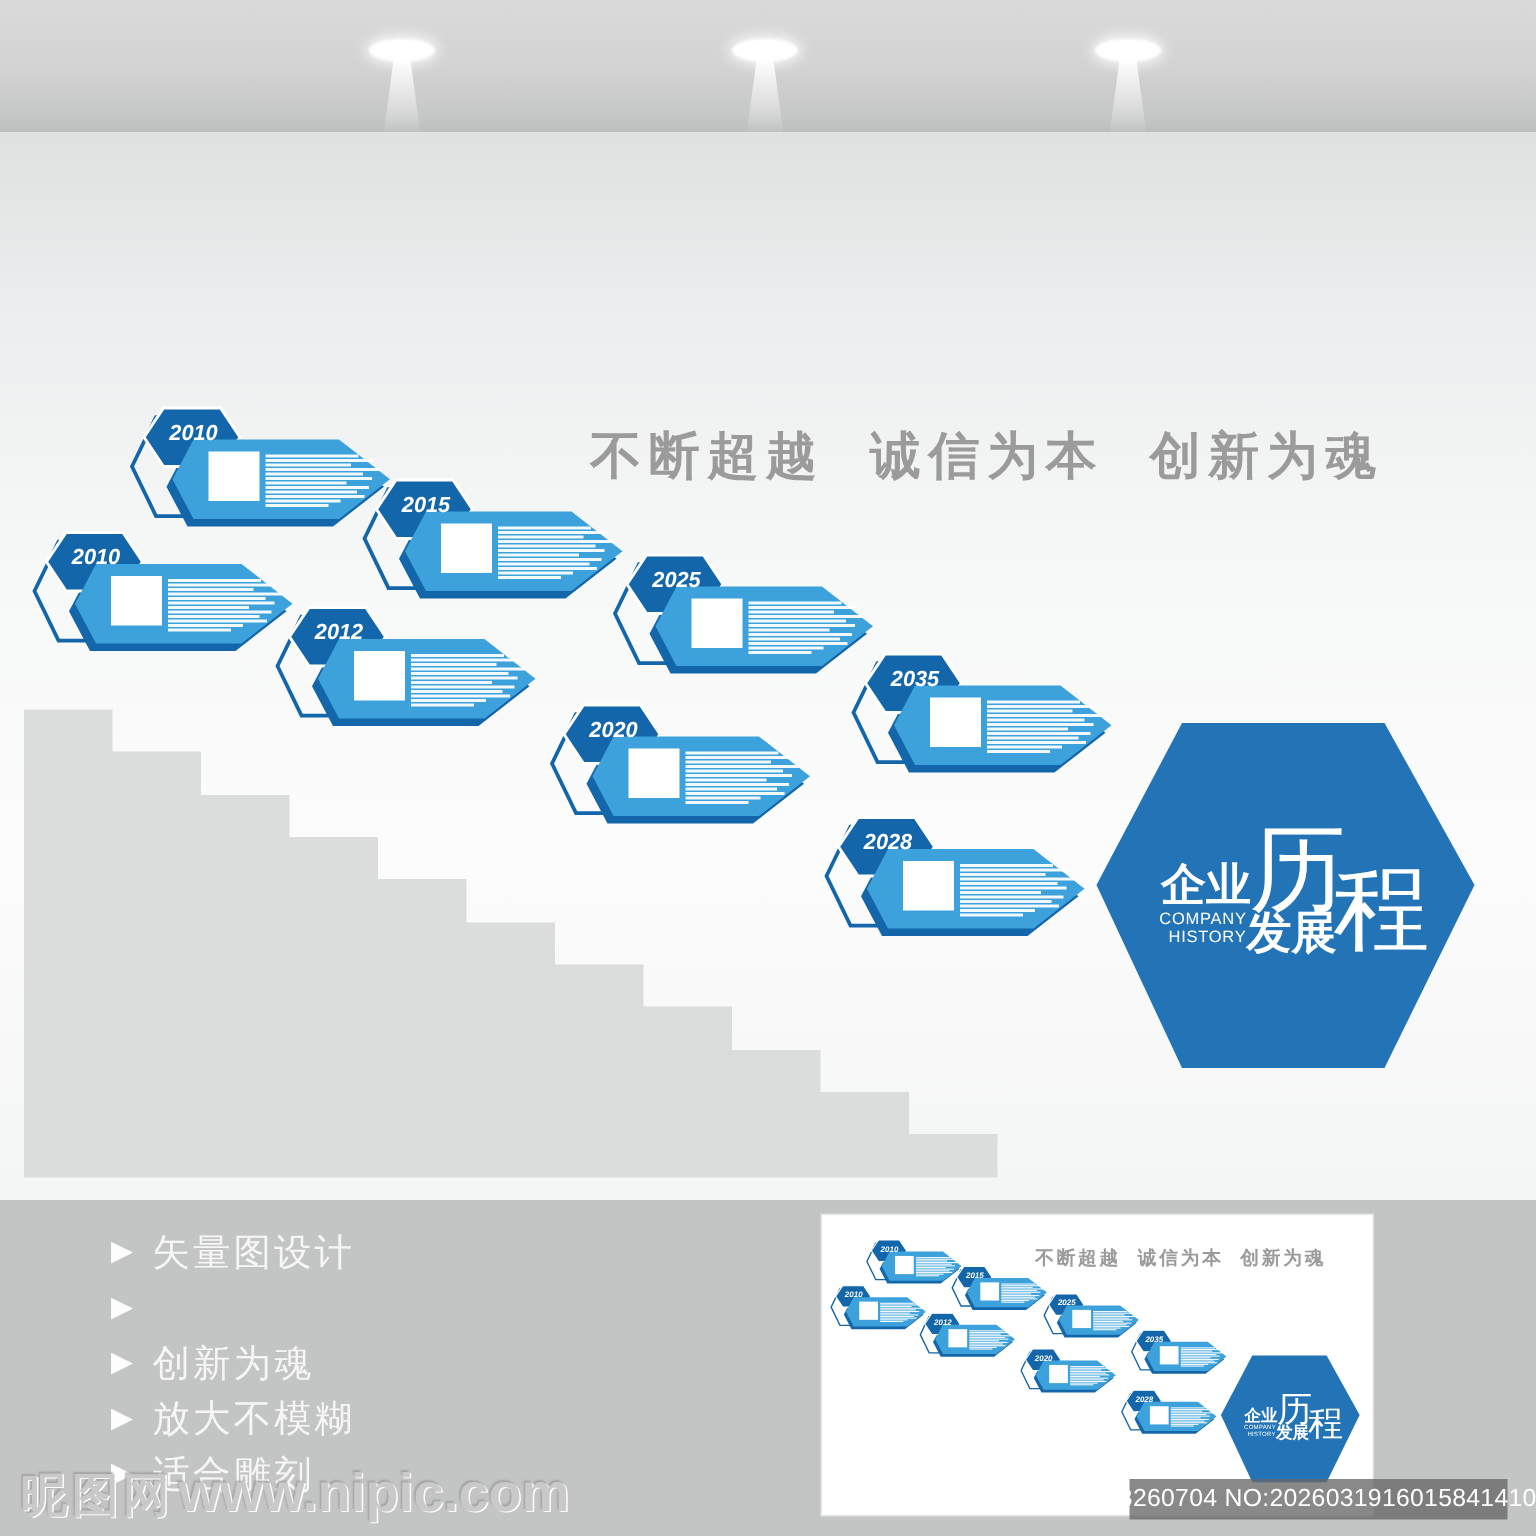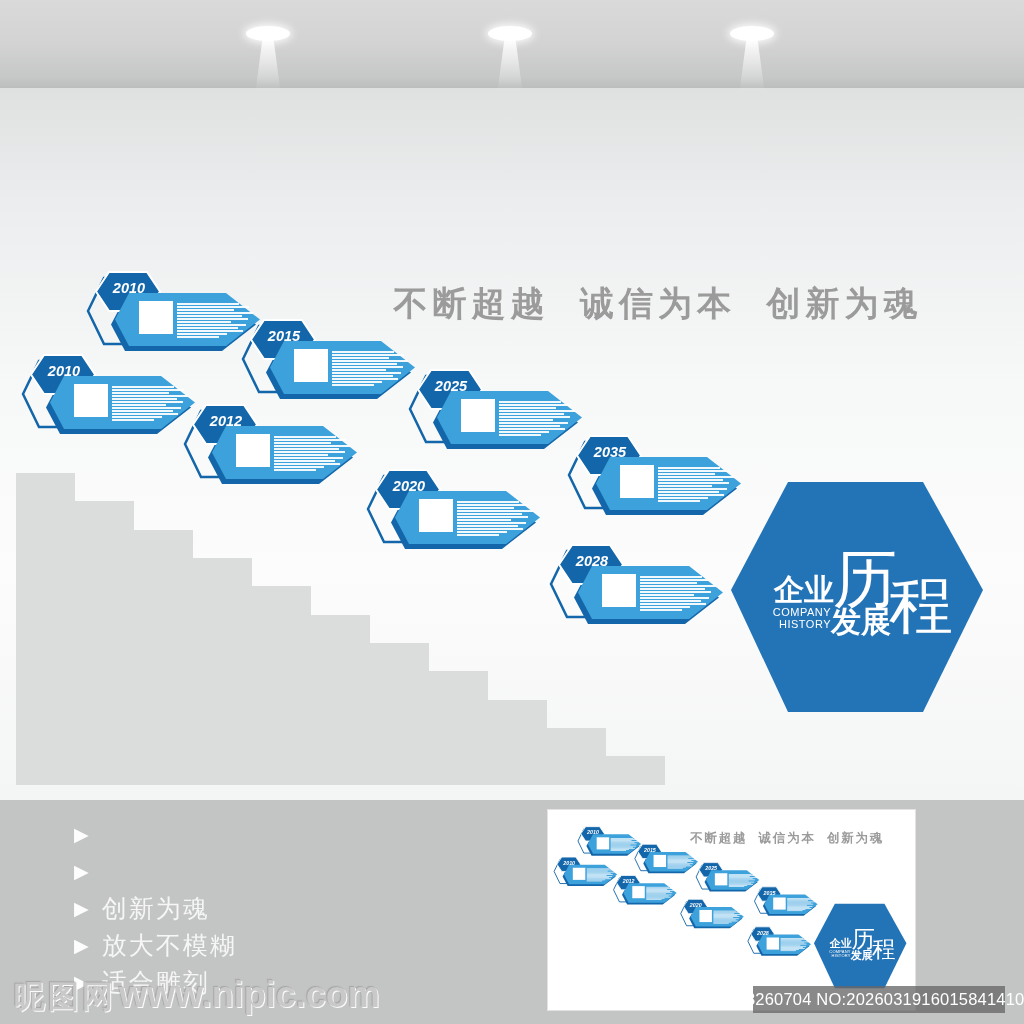--- a/index.html
+++ b/index.html
@@ -108,20 +108,21 @@
   </svg>
 
   <svg class="main-design" viewBox="0 0 970 460">
     <use href="#wall-design"></use>
   </svg>
 
   <div class="bottom-panel">
     <ul class="features">
       <li>
         <span class="tri">▶</span>
+        <span>矢量图设计</span>
       </li>
       <li>
         <span class="tri">▶</span>
       </li>
       <li>
         <span class="tri">▶</span>
         <span>创新为魂</span>
       </li>
       <li>
         <span class="tri">▶</span>

